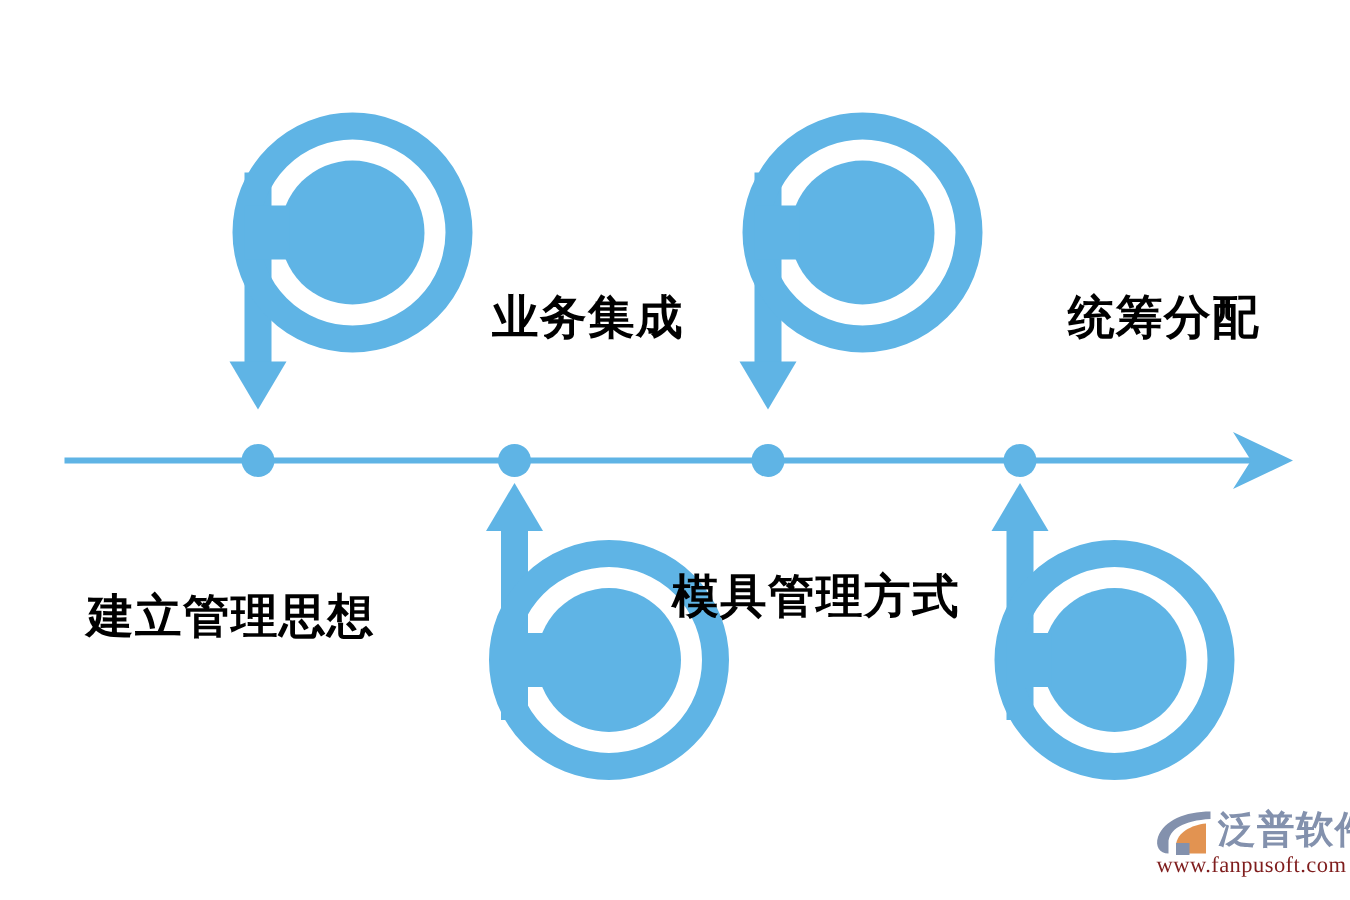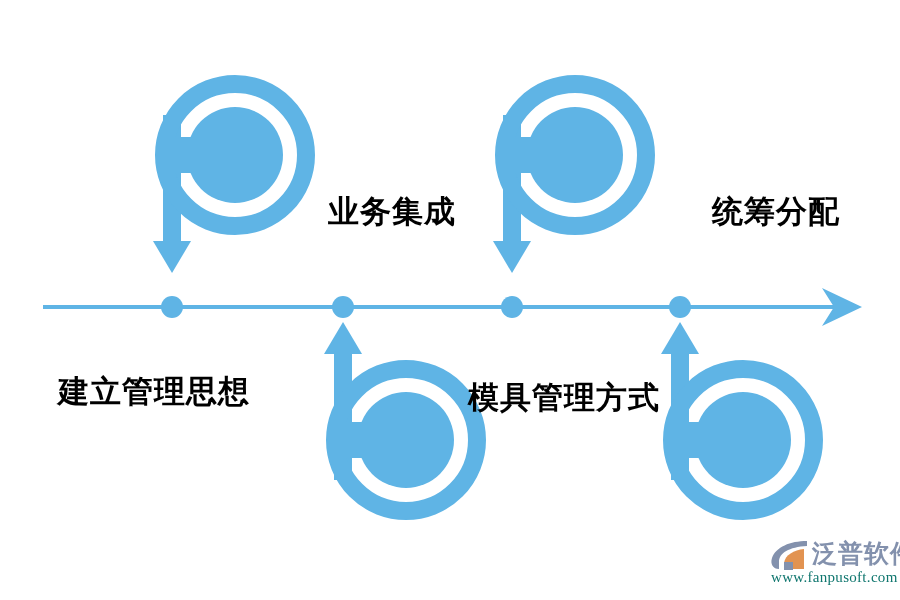--- a/index.html
+++ b/index.html
@@ -31,22 +31,22 @@
     color: #000000;
     font-weight: bold;
     font-size: 31px;
     line-height: 1;
     letter-spacing: 1px;
     white-space: nowrap;
     font-family: "Liberation Sans", "DejaVu Sans", sans-serif;
   }
   #label-biz      { left: 328px; top: 196px; }
   #label-alloc    { left: 692px; top: 196px; margin-left: 20px; }
-  #label-thought  { left: 58px;  top: 376px; }
-  #label-mold     { left: 468px; top: 382px; }
+  #label-thought  { left: 58px;  top: 398px; font-family: Liberation Mono, monospace; }
+  #label-mold     { left: 448px; top: 382px; }
 
   
   #watermark {
     position: absolute;
     left: 770px;
     top: 536px;
     width: 122px;
     height: 56px;
   }
   #watermark-mark {
@@ -66,21 +66,21 @@
     letter-spacing: 1px;
     line-height: 30px;
     white-space: nowrap;
     font-family: "Liberation Sans", "DejaVu Sans", sans-serif;
   }
   #watermark-url {
     position: absolute;
     left: 1px;
     top: 33px;
     font-size: 15px;
-    color: #0f766e;
+    color: #7f1d1d;
     letter-spacing: 0.3px;
     white-space: nowrap;
     font-family: "Liberation Serif", "DejaVu Serif", serif;
   }
 </style>
 </head>
 <body>
 
 <div id="stage">
 

